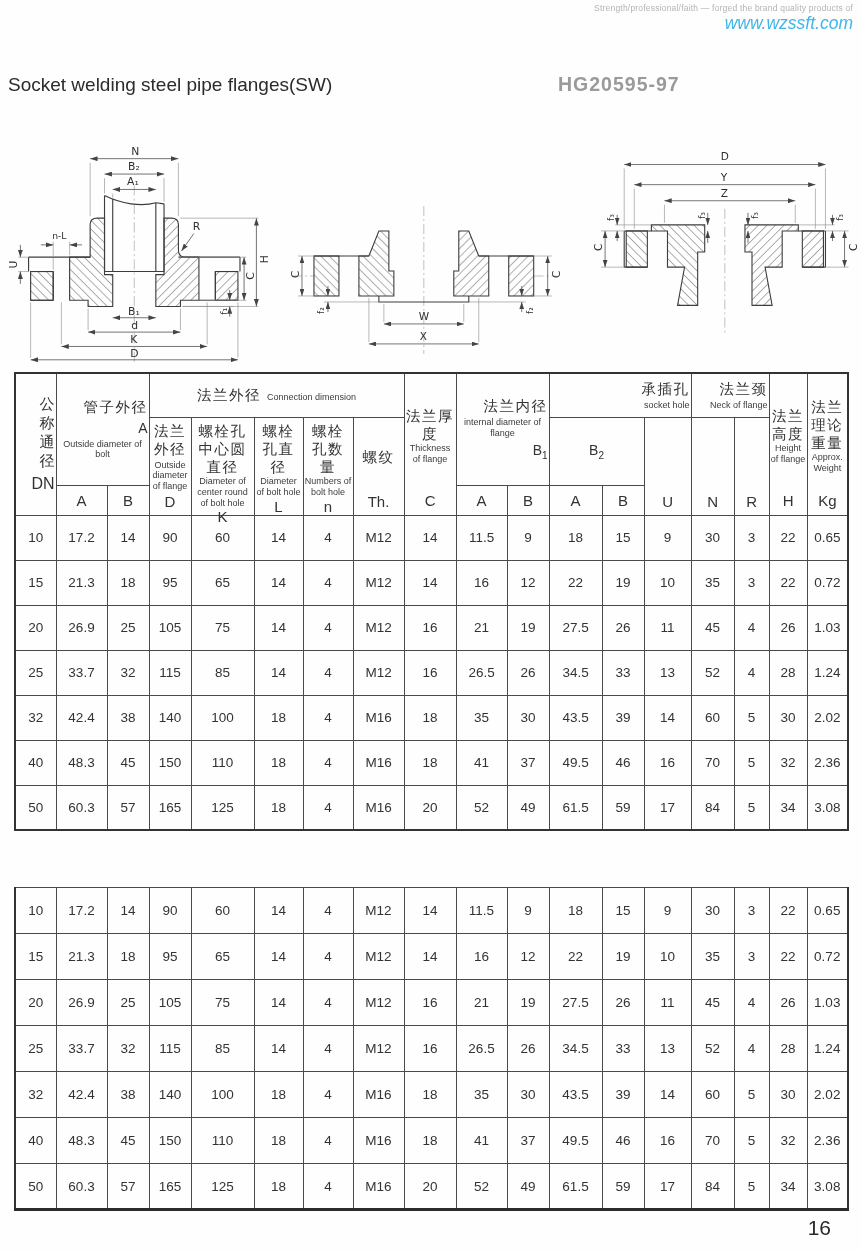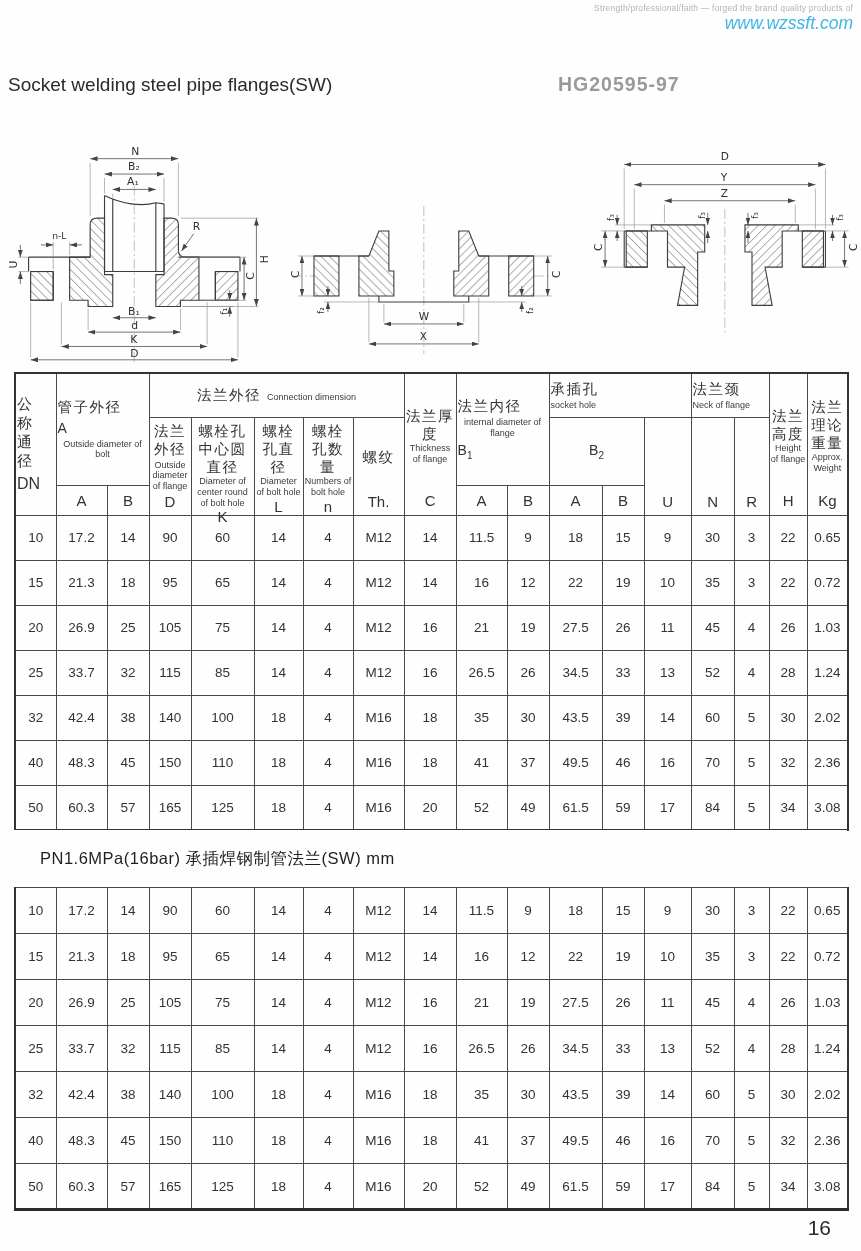--- a/index.html
+++ b/index.html
@@ -28,21 +28,21 @@
   #t2 { top:887px; border-top:1.5px solid #333; border-bottom:3px solid #2b2b2b; }
   #t2 td { height:46px; }
   .hr1 th { height:44px; }
   .hr2 th { height:68px;margin-left:12px; }
   .hr3 th { height:30px; font-size:15px; }
   .cn  { font-size:14.5px; letter-spacing:1.5px; line-height:1.25; }
   .en  { font-size:9px; color:#3c3c3c; line-height:1.18; letter-spacing:0; }
   .sym { font-size:14px; line-height:1.3; }
   .sym sub { font-size:10px; }
   .cellv { display:flex; flex-direction:column; align-items:center; justify-content:space-between; padding:3px 1px; }
-  .cellc { display:flex; flex-direction:column; align-items:flex-start; justify-content:center; gap:2px; padding:2px 1px; }
+  .cellc { display:flex; flex-direction:column; align-items:flex-end; justify-content:center; gap:2px; padding:2px 1px; }
   .h94 { height:94px; } .h136 { height:136px; }
   .letterB { font-size:15px; }
   .grow { margin:auto 0; }
   .dncell .cn { letter-spacing:0; white-space:pre-line; font-size:15px; }
   .dnletter { font-size:16px; margin-top:3px; }
   .inlineHdr .en { margin-left:6px; }
   .sep { position:absolute; top:830px; left:14px; width:833px; height:57px; display:flex; align-items:center; font-size:16.5px; color:#1f1f1f; padding-left:26px; letter-spacing:.5px; background:#fefefe; }
   .pagenum { position:absolute; top:1216px; right:30px; font-size:21px; color:#2b2b2b; }
 </style>
 </head>
@@ -487,21 +487,20 @@
           <td>59</td>
           <td>17</td>
           <td>84</td>
           <td>5</td>
           <td>34</td>
           <td>3.08</td>
         </tr>
       </tbody>
   </table>
 
-  <div class="sep">PN1.6MPa(16bar) 承插焊钢制管法兰(SW)  mm</div>
 
   <table class="spec" id="t2">
     <colgroup>
       <col style="width:41px">
         <col style="width:51px">
         <col style="width:42px">
         <col style="width:42px">
       <col style="width:63px">
         <col style="width:49px">
         <col style="width:50px">

